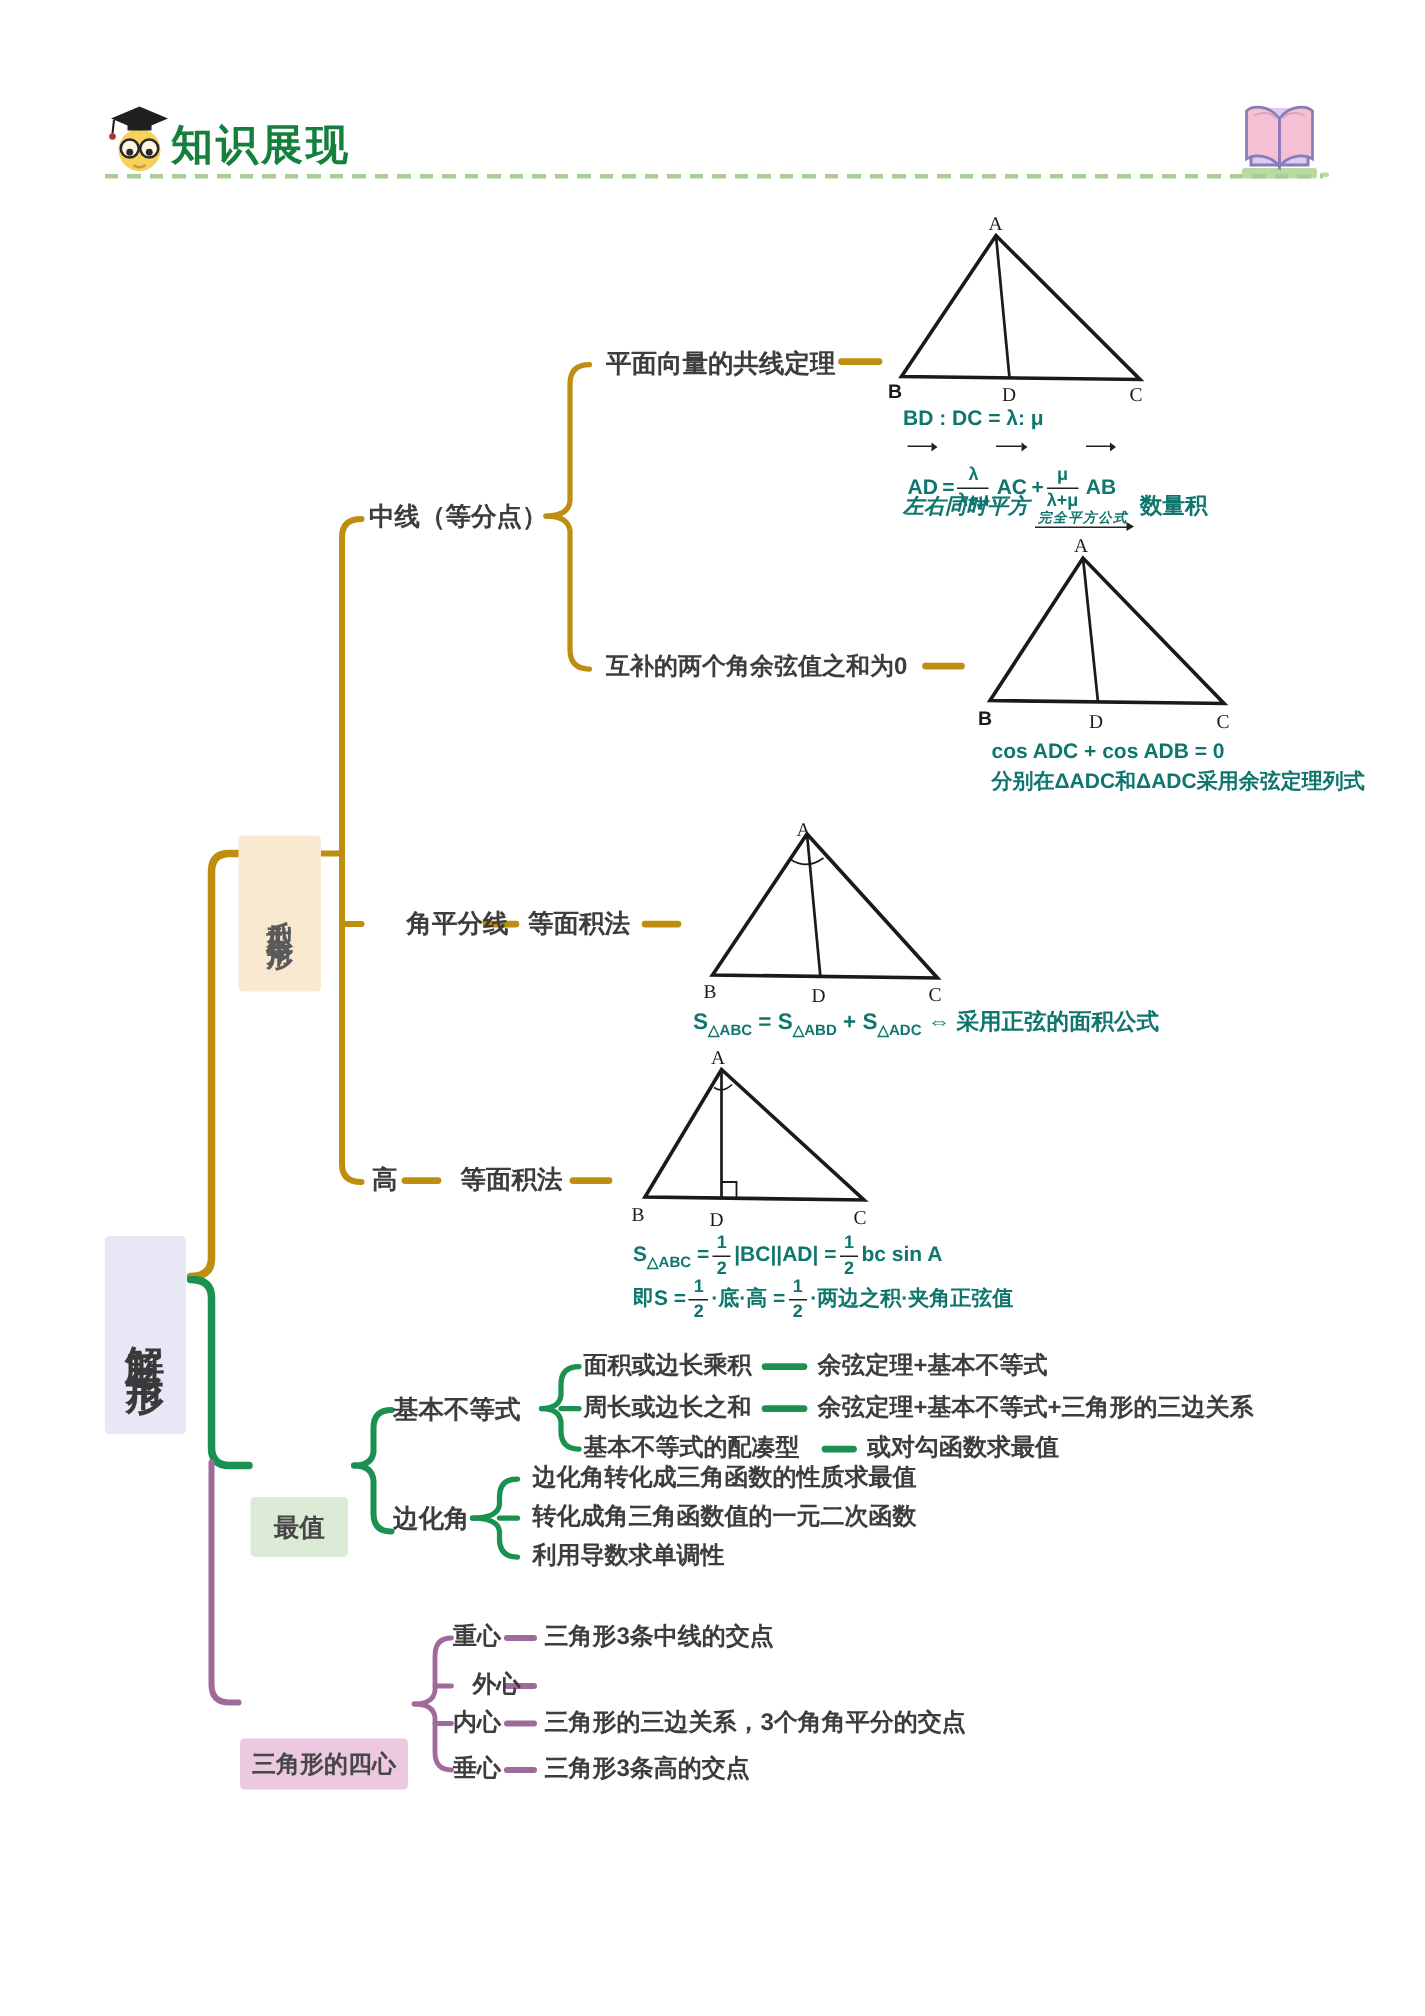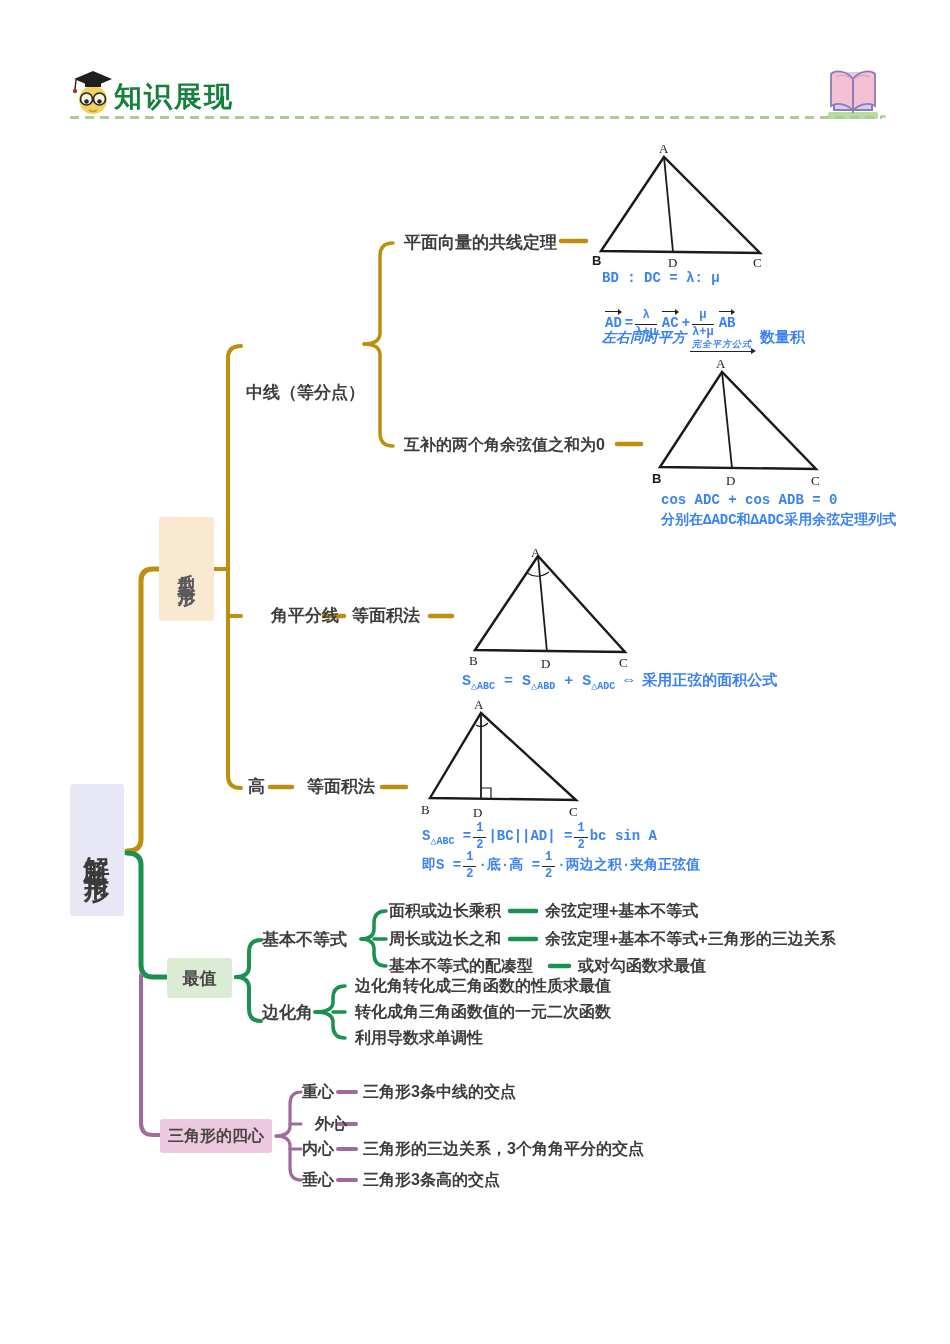--- a/index.html
+++ b/index.html
@@ -6,37 +6,37 @@
   #canvas{position:relative;width:950px;height:1344px;background:#ffffff;overflow:hidden;
           font-family:"Liberation Sans",sans-serif;}
   .abs{position:absolute;}
   
   .page-title{position:absolute;left:114px;top:78px;font-size:28px;font-weight:bold;
               color:#15803d;letter-spacing:2px;white-space:nowrap;}
   .dash-rule{position:absolute;left:70px;top:116px;width:812px;height:3px;
              background:repeating-linear-gradient(90deg,#A9CD96 0 9px,transparent 9px 15px);}
   
   .node{position:absolute;display:flex;align-items:center;justify-content:center;
-        border-radius:3px;color:#474747;font-weight:bold;}
+        border-radius:3px;color:#474747;font-weight:bold;margin-top:40px;}
   .vert{writing-mode:vertical-rl;text-orientation:upright;letter-spacing:7px;line-height:1;}
   
   .lbl{position:absolute;white-space:nowrap;line-height:1;color:#3d3d3d;font-weight:bold;}
   .s17{font-size:17px;}
   .s16{font-size:16px;}
   
   .vtx{position:absolute;font-family:"Liberation Serif",serif;font-size:13px;color:#1a1a1a;
        line-height:1;white-space:nowrap;}
   .vB{font-family:"Liberation Sans",sans-serif;font-weight:bold;}
   
-  .formula{position:absolute;font-family:Liberation Mono, monospace;font-weight:bold;color:#3b82f6;
+  .formula{position:absolute;font-family:Liberation Sans, sans-serif;font-weight:bold;color:#0f766e;
            white-space:nowrap;font-size:14px;line-height:1;}
   .frac{display:inline-block;vertical-align:-8px;text-align:center;font-size:12px;line-height:1.15;margin:0 2px;}
   .frac .fn{display:block;border-bottom:1.2px solid #222;padding:0 3px 1px;}
   .frac .fd{display:block;padding-top:1px;}
-  .vec{position:relative;display:inline-block;margin:18px 3px;padding-top:5px;}
+  .vec{position:relative;display:inline-block;margin:4px 3px;padding-top:20px;}
   .vec::before{content:"";position:absolute;top:0;left:0;right:4px;border-top:1.4px solid #222;}
   .vec::after{content:"";position:absolute;top:-2.5px;right:0;width:0;height:0;
               border-left:4.5px solid #222;border-top:3px solid transparent;border-bottom:3px solid transparent;}
   .ssub{font-size:10px;vertical-align:-4px;}
   .arrow-note{display:inline-block;vertical-align:middle;margin:16px 6px 0 4px;}
   .arrow-note .over{display:block;font-size:9px;font-style:italic;text-align:center;
                     letter-spacing:1px;padding:0 2px 1px;}
   .arrow-note .shaft{display:block;position:relative;border-top:1.4px solid #222;height:0;}
   .arrow-note .shaft::after{content:"";position:absolute;right:-2px;top:-3.6px;width:0;height:0;
               border-left:5.5px solid #222;border-top:3.2px solid transparent;border-bottom:3.2px solid transparent;}
@@ -140,21 +140,21 @@
   </svg>
 
   <div class="node vert" style="left:70px;top:784px;width:54px;height:132px;background:#E7E7F6;font-size:26px;color:#3a3a3a;">解三角形</div>
 
   <div class="node vert" style="left:159px;top:517px;width:55px;height:104px;background:#FAE9D1;font-size:18px;color:#5a5a5a;letter-spacing:4px;">爪型三角形</div>
 
   <div class="node" style="left:167px;top:958px;width:65px;height:40px;background:#DCEBD6;font-size:17px;">最值</div>
 
   <div class="node" style="left:160px;top:1119px;width:112px;height:34px;background:#ECC9DF;font-size:16px;">三角形的四心</div>
 
-  <div class="lbl s17" style="left:246px;top:336px;margin-top:48px;">中线（等分点）</div>
+  <div class="lbl s17" style="left:246px;top:336px;">中线（等分点）</div>
   <div class="lbl s17" style="left:404px;top:234px;">平面向量的共线定理</div>
   <div class="lbl s16" style="left:404px;top:437px;">互补的两个角余弦值之和为0</div>
   <div class="lbl s17" style="left:247px;top:607px;margin-left:24px;">角平分线</div>
   <div class="lbl s17" style="left:352px;top:607px;">等面积法</div>
   <div class="lbl s17" style="left:248px;top:778px;">高</div>
   <div class="lbl s17" style="left:307px;top:778px;">等面积法</div>
 
   <div class="lbl s17" style="left:262px;top:931px;">基本不等式</div>
   <div class="lbl s16" style="left:389px;top:903px;">面积或边长乘积</div>
   <div class="lbl s16" style="left:389px;top:931px;">周长或边长之和</div>

